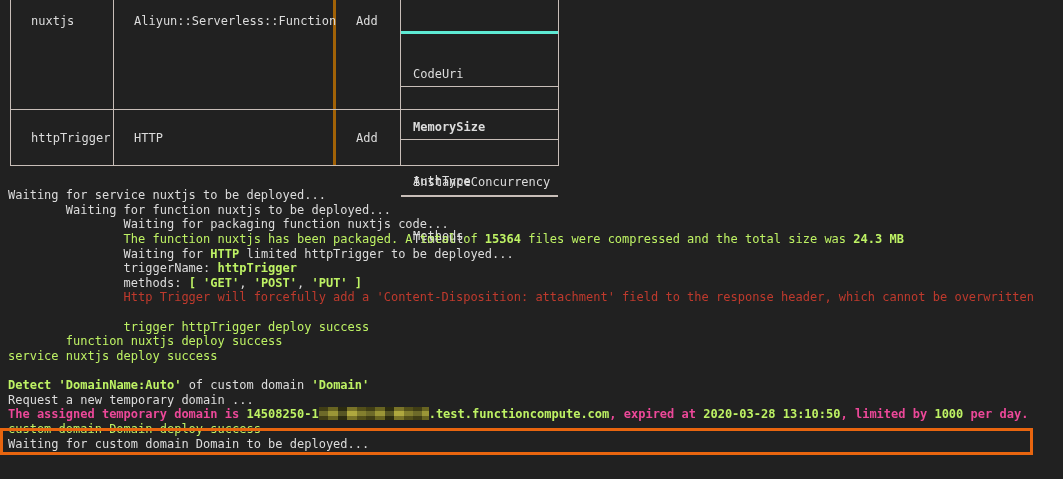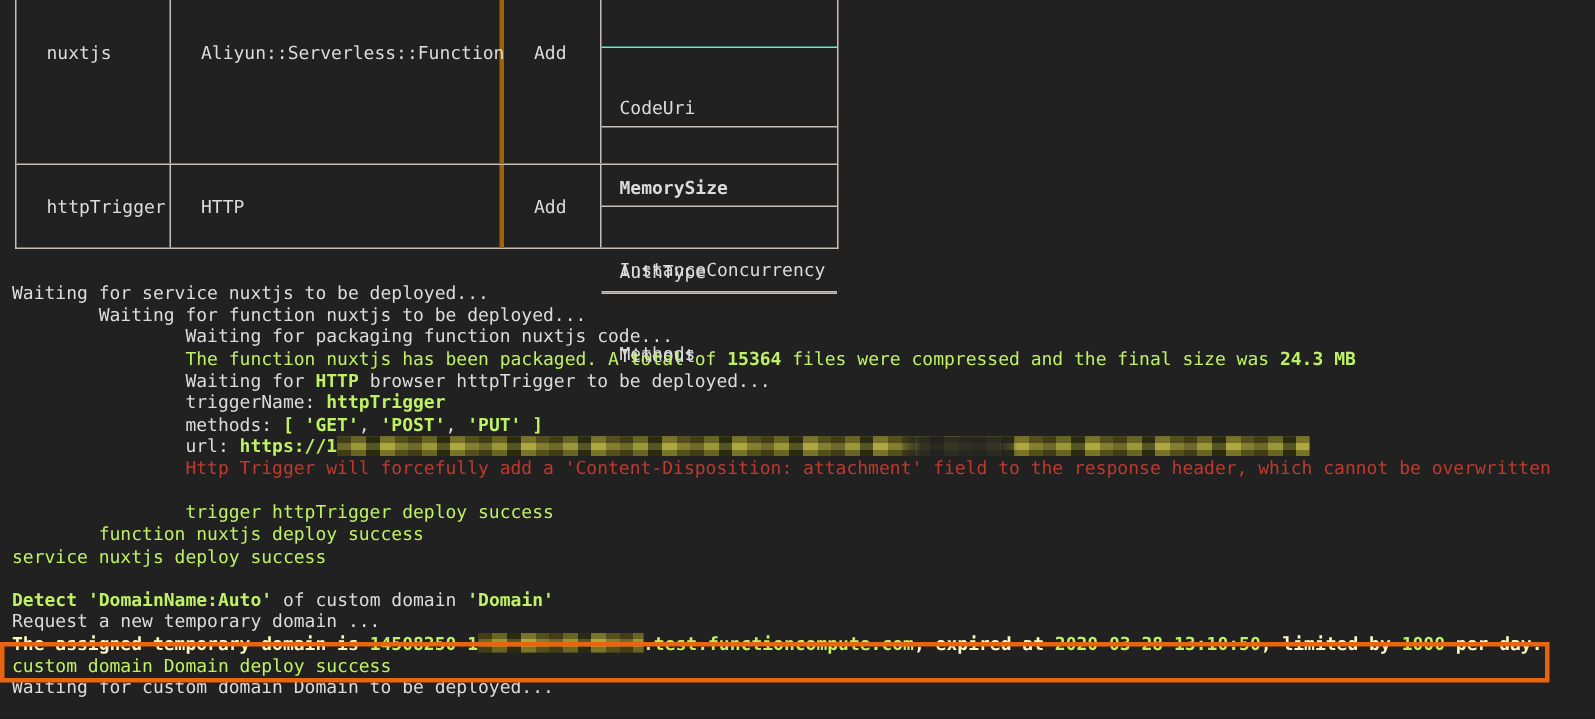--- a/index.html
+++ b/index.html
@@ -17,37 +17,37 @@
     box-sizing:border-box;
   }
   .t-row{display:flex;box-sizing:border-box;}
   .t-row.r1{height:110px;border-bottom:1px solid #c8beb8;}
   .t-row.r2{height:55px;}
   .cell{box-sizing:border-box;white-space:pre;}
   .cell.c1{width:103px;border-right:1px solid #c8beb8;}
   .cell.c2{width:222px;border-right:3px solid #a16207;}
   .cell.c3{width:65px;border-right:1px solid #c8beb8;}
   .cell.c4{flex:1;}
-  .r1 .cell.c1,.r1 .cell.c2,.r1 .cell.c3{padding:28px 0 0 20px;}
+  .r1 .cell.c1,.r1 .cell.c2,.r1 .cell.c3{padding:14px 0 0 20px;}
   .r2 .cell.c1,.r2 .cell.c2,.r2 .cell.c3{display:flex;align-items:center;padding-left:20px;}
   .props{box-sizing:border-box;}
-  .r1 .props{margin-top:3px;border-top:1px solid #5eead4;}
+  .r1 .props{margin-top:3px;border-top:3px solid #5eead4;}
   .prop{display:flex;align-items:center;padding-left:12px;box-sizing:border-box;}
   .prop:not(:last-child){border-bottom:1px solid #c8beb8;}
   .r1 .prop:nth-child(1){height:25px;}
   .r1 .prop:nth-child(2){height:25px;font-weight:bold;}
   .r1 .prop:nth-child(3){height:29px;}
   .r1 .prop:nth-child(4){height:27px;}
   .r2 .prop:nth-child(1){height:30px;}
   .r2 .prop:nth-child(2){height:24px;}
   
   .log{position:absolute;left:8px;top:188px;right:0;}
   .line{height:14.64px;line-height:14.64px;white-space:pre;}
   .seg-w{color:#dcdcdc;margin-top:23px;}
-  .seg-wb{color:#fef9c3;font-weight:bold;}
+  .seg-wb{color:#ec4899;font-weight:bold;}
   .seg-g{color:#bef264;}
   .seg-yb{color:#bef264;font-weight:bold;}
   .seg-r{color:#bf3a2d;margin-top:48px;}
   .censor{
     display:inline-block;height:13px;vertical-align:middle;margin-top:-2px;
     background:
       repeating-linear-gradient(0deg, rgba(0,0,0,.25) 0 4px, rgba(255,255,120,.14) 4px 9px),
       repeating-linear-gradient(90deg, #55521c 0 9px, #8b852c 9px 19px, #3a3916 19px 28px, #a29a35 28px 38px, #6f6a22 38px 47px);
   }
   .censor.gap{
@@ -89,25 +89,24 @@
         <div class="prop">Methods</div>
       </div>
     </div>
   </div>
 </div>
 
 <div class="log">
     <div class="line"><span class="seg-w">Waiting for service nuxtjs to be deployed...</span></div>
     <div class="line"><span class="seg-w">        Waiting for function nuxtjs to be deployed...</span></div>
     <div class="line"><span class="seg-w">                Waiting for packaging function nuxtjs code...</span></div>
-    <div class="line"><span class="seg-g">                The function nuxtjs has been packaged. A total of </span><span class="seg-yb">15364</span><span class="seg-g"> files were compressed and the final size was </span><span class="seg-yb">24.3 MB</span></div>
-    <div class="line"><span class="seg-w">                Waiting for </span><span class="seg-yb">HTTP</span><span class="seg-w"> browser httpTrigger to be deployed...</span></div>
+    <div class="line"><span class="seg-g">                The function nuxtjs has been packaged. A total of </span><span class="seg-yb">15364</span><span class="seg-g"> files were compressed and the total size was </span><span class="seg-yb">24.3 MB</span></div>
+    <div class="line"><span class="seg-w">                Waiting for </span><span class="seg-yb">HTTP</span><span class="seg-w"> limited httpTrigger to be deployed...</span></div>
     <div class="line"><span class="seg-w">                triggerName: </span><span class="seg-yb">httpTrigger</span></div>
     <div class="line"><span class="seg-w">                methods: </span><span class="seg-yb">[ 'GET'</span><span class="seg-w">, </span><span class="seg-yb">'POST'</span><span class="seg-w">, </span><span class="seg-yb">'PUT' ]</span></div>
-    <div class="line"><span class="seg-w">                url: </span><span class="seg-yb">https://1</span><span class="censor gap" style="width: 648px;"></span></div>
     <div class="line"><span class="seg-r">                Http Trigger will forcefully add a 'Content-Disposition: attachment' field to the response header, which cannot be overwritten</span></div>
     <div class="line"></div>
     <div class="line"><span class="seg-g">                trigger httpTrigger deploy success</span></div>
     <div class="line"><span class="seg-g">        function nuxtjs deploy success</span></div>
     <div class="line"><span class="seg-g">service nuxtjs deploy success</span></div>
     <div class="line"></div>
     <div class="line"><span class="seg-yb">Detect</span><span class="seg-w"> </span><span class="seg-yb">'DomainName:Auto'</span><span class="seg-w"> of custom domain </span><span class="seg-yb">'Domain'</span></div>
     <div class="line"><span class="seg-w">Request a new temporary domain ...</span></div>
     <div class="line"><span class="seg-wb">The assigned temporary domain is </span><span class="seg-yb">14508250-1</span><span class="censor" style="width: 110px;"></span><span class="seg-yb">.test.functioncompute.com</span><span class="seg-wb">, expired at </span><span class="seg-yb">2020-03-28 13:10:50</span><span class="seg-wb">, limited by </span><span class="seg-yb">1000</span><span class="seg-wb"> per day.</span></div>
     <div class="line"><span class="seg-g">custom domain Domain deploy success</span></div>

